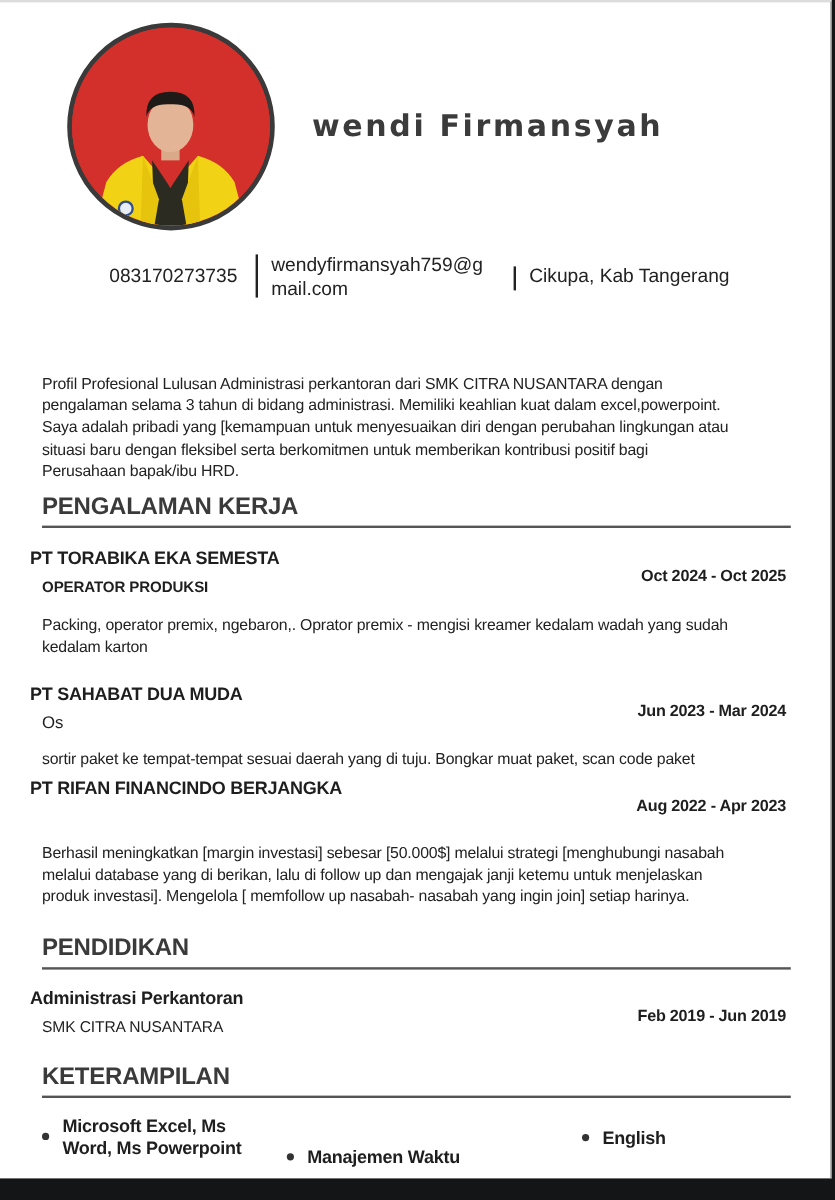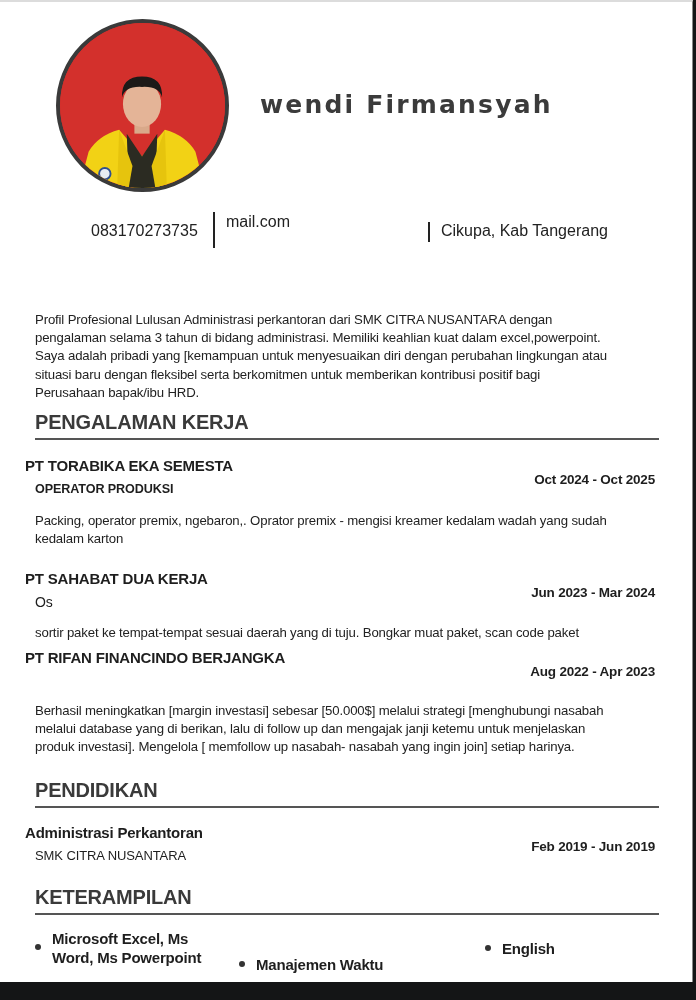--- a/index.html
+++ b/index.html
@@ -64,20 +64,21 @@
       <path d="M65 78 Q64 56 86 56 Q108 56 107 78 Q104 66 86 67 Q68 66 65 78 Z" fill="#1d1a18"></path>
     </svg>
   </div>
 
   <div class="name">wendi Firmansyah</div>
 
   <div class="contact">
     <span class="phone">083170273735</span>
     <span class="sep1"></span>
     <div class="email">
+      <div>wendyfirmansyah759@g</div>
       <div>mail.com</div>
     </div>
     <span class="sep2"></span>
     <span class="loc">Cikupa, Kab Tangerang</span>
   </div>
 
   <div class="para" style="top:309px;">
     <div>Profil Profesional Lulusan Administrasi perkantoran dari SMK CITRA NUSANTARA dengan</div>
     <div>pengalaman selama 3 tahun di bidang administrasi. Memiliki keahlian kuat dalam excel,powerpoint.</div>
     <div>Saya adalah pribadi yang [kemampuan untuk menyesuaikan diri dengan perubahan lingkungan atau</div>
@@ -88,21 +89,21 @@
   <div class="section-title" style="top:409px;">PENGALAMAN KERJA</div>
 
   <div class="entry-title" style="top:455px;">PT TORABIKA EKA SEMESTA</div>
   <div class="entry-sub" style="top:480px;">OPERATOR PRODUKSI</div>
   <div class="entry-date" style="top:470px;">Oct 2024 - Oct 2025</div>
   <div class="para" style="top:510px;">
     <div>Packing, operator premix, ngebaron,. Oprator premix - mengisi kreamer kedalam wadah yang sudah</div>
     <div>kedalam karton</div>
   </div>
 
-  <div class="entry-title" style="top:568px;">PT SAHABAT DUA KERJA</div>
+  <div class="entry-title" style="top:568px;">PT SAHABAT DUA MUDA</div>
   <div class="entry-sub entry-plain" style="top:592px;font-size:14px;">Os</div>
   <div class="entry-date" style="top:583px;">Jun 2023 - Mar 2024</div>
   <div class="para" style="top:622px;">
     <div>sortir paket ke tempat-tempat sesuai daerah yang di tuju. Bongkar muat paket, scan code paket</div>
   </div>
 
   <div class="entry-title" style="top:647px;">PT RIFAN FINANCINDO BERJANGKA</div>
   <div class="entry-date" style="top:662px;">Aug 2022 - Apr 2023</div>
   <div class="para" style="top:700px;">
     <div>Berhasil meningkatkan [margin investasi] sebesar [50.000$] melalui strategi [menghubungi nasabah</div>

